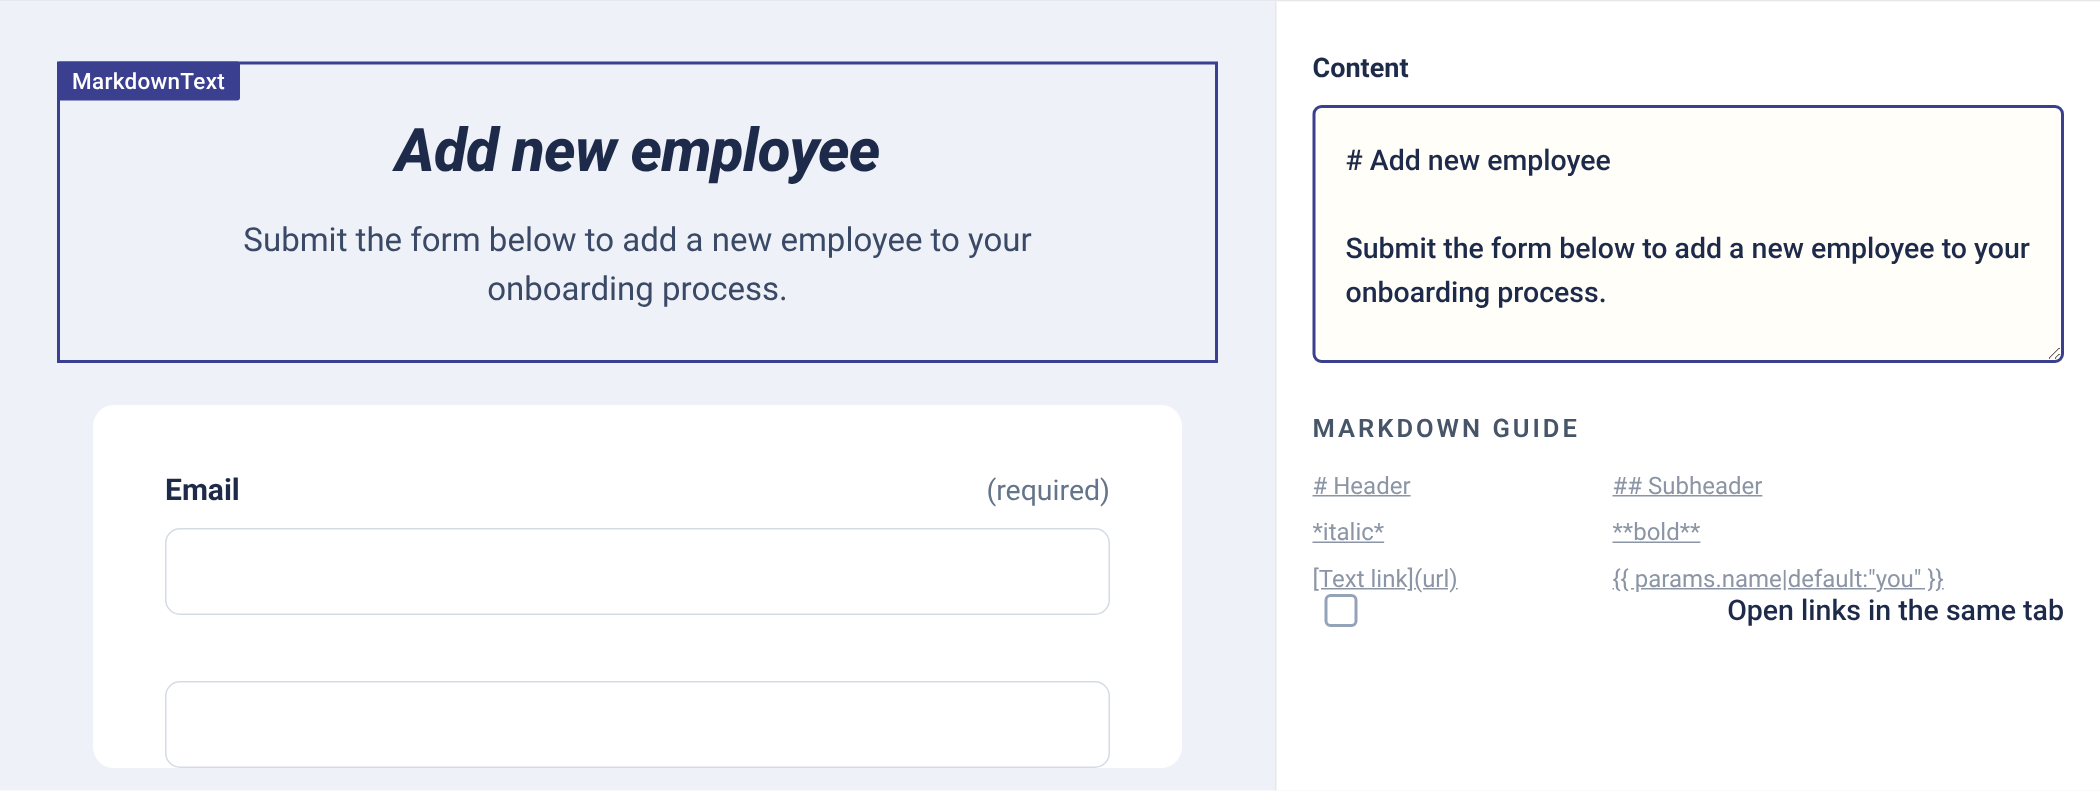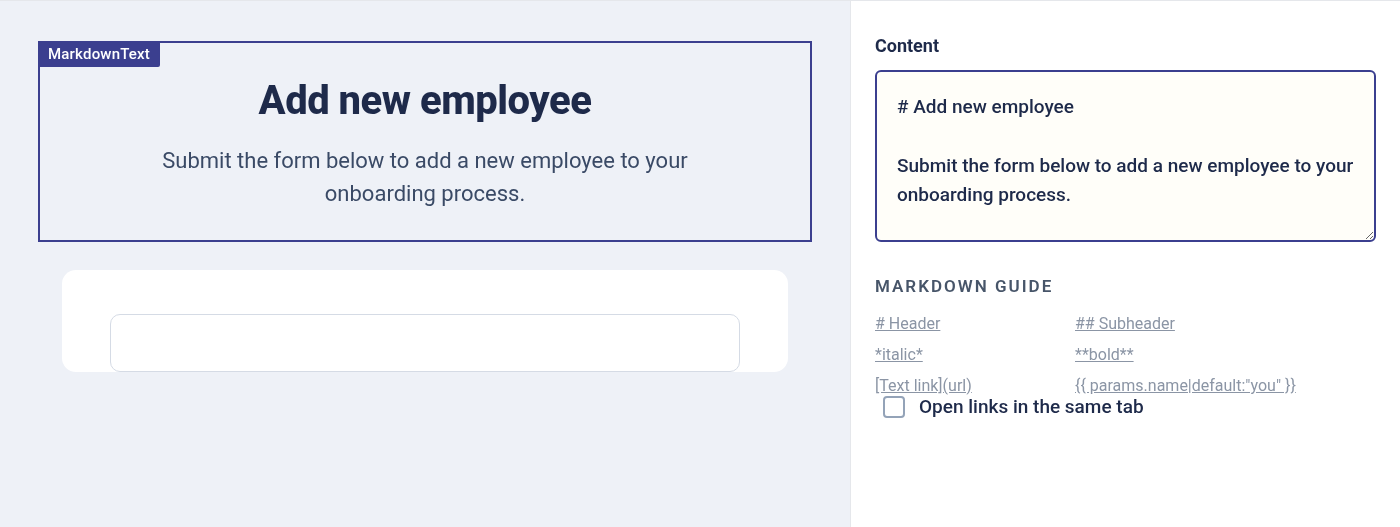--- a/index.html
+++ b/index.html
@@ -1,18 +1,19 @@
 <!DOCTYPE html>
 <html><head>
   <meta charset="utf-8">
   <style>
     * {
       box-sizing: border-box;
       margin: 0;
       padding: 0;
+      justify-content: space-between;
     }
     body {
       font-family: -apple-system, BlinkMacSystemFont, 'Segoe UI', Roboto, Helvetica, Arial, sans-serif;
       background: #fff;
       color: #1e293b;
     }
     .app {
       display: flex;
       width: 1400px;
       height: 527px;
@@ -45,20 +46,21 @@
       border-radius: 2px;
       letter-spacing: 0.2px;
     }
     .markdown-title {
       font-size: 40px;
       font-weight: 800;
       color: #1e2a4a;
       margin-top: 6px;
       margin-bottom: 20px;
       letter-spacing: -0.5px;
+      font-style: italic;
     }
     .markdown-desc {
       font-size: 22px;
       color: #3a4a66;
       line-height: 1.5;
       max-width: 580px;
       margin: 0 auto;
     }
     .form-card {
       background: #fff;
@@ -166,20 +168,27 @@
 
   <div class="canvas-panel">
 
     <div class="markdown-block">
       <div class="block-tag">MarkdownText</div>
       <h1 class="markdown-title">Add new employee</h1>
       <p class="markdown-desc">Submit the form below to add a new employee to your onboarding process.</p>
     </div>
 
     <div class="form-card">
+      <div class="form-group">
+        <div class="form-label-row">
+          <span class="form-label">Email</span>
+          <span class="form-required">(required)</span>
+        </div>
+        <input type="text" class="form-input" value="" style="">
+      </div>
 
       <div class="form-group">
         <input type="text" class="form-input" value="" style="">
       </div>
     </div>
 
   </div>
 
   <div class="side-panel">
 

